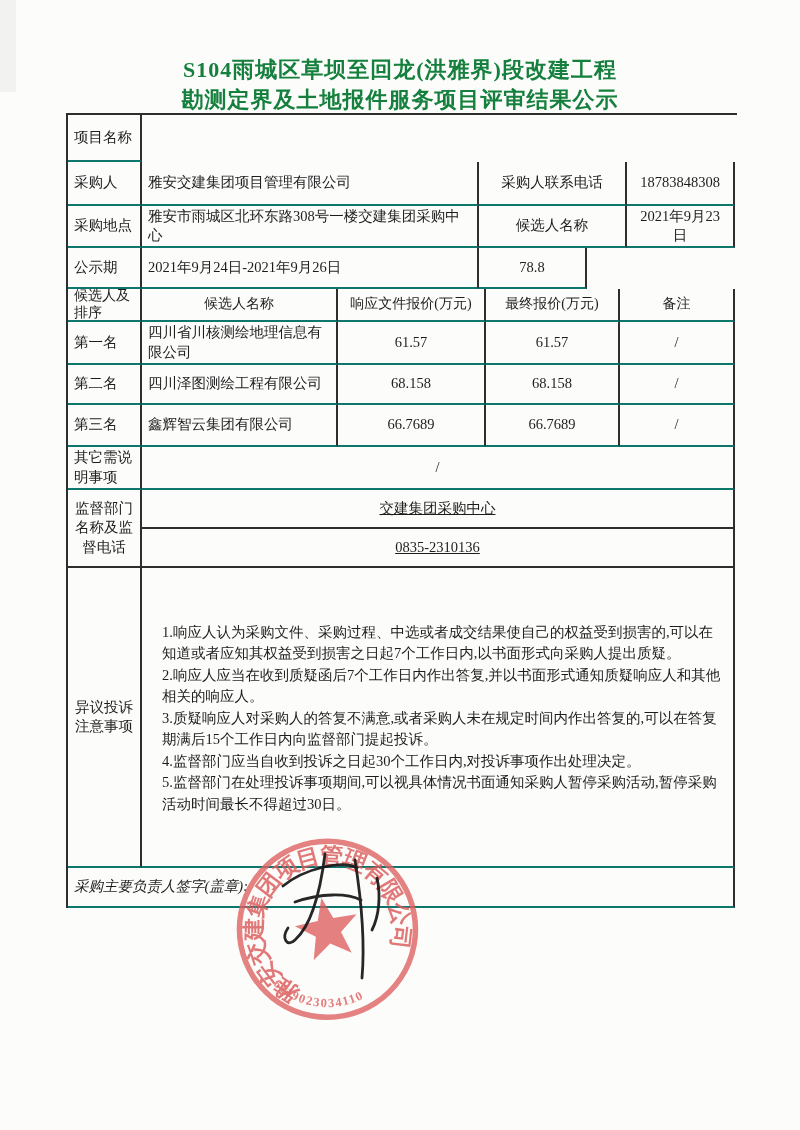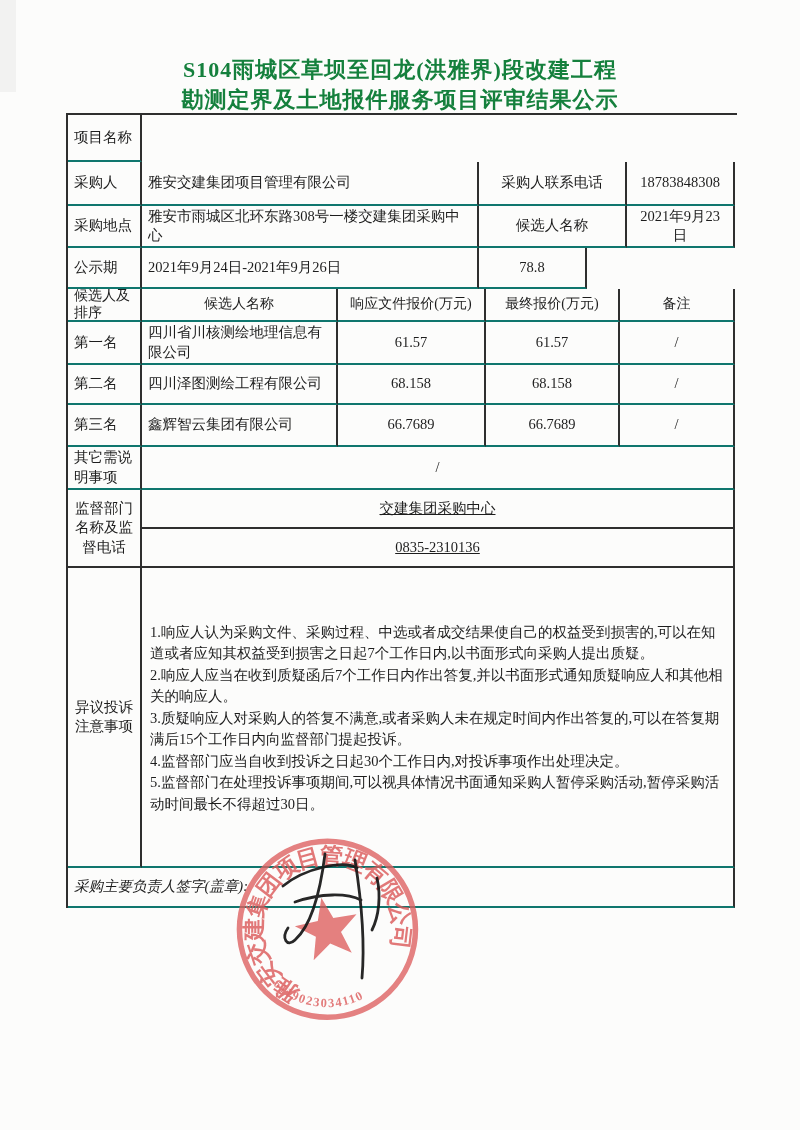--- a/index.html
+++ b/index.html
@@ -25,21 +25,21 @@
   .w-full{width:667px;font-style:italic;}
   .ctr{justify-content:center;text-align:center;}
   .top{align-items:flex-start;padding-top:6px;}
   .h1{height:47px;} .h2{height:44px;} .h3{height:42px;} .h4{height:41px;}
   .h5{height:33px;} .h6{height:43px;} .h7{height:40px;} .h8{height:42px;}
   .h9{height:43px;} .h10{height:78px;} .h11{height:300px;} .h12{height:40px;}
   .hdr{font-size:14px;line-height:1.15;}
   .sup-right{width:673px;display:flex;flex-direction:column;text-decoration:underline;}
   .sub{box-sizing:border-box;height:39px;border-right:2px solid #2e2e2e;border-bottom:2px solid #2e2e2e;
        display:flex;align-items:center;justify-content:center;text-align:center;}
-  .objection-text{display:block;align-items:flex-start;padding:54px 8px 0 8px;line-height:1.48;}
+  .objection-text{display:block;align-items:flex-start;padding:54px 8px 0 20px;line-height:1.48;}
   .objection-text p{margin:0;}
   .seal{position:absolute;left:230px;top:832px;transform:rotate(-11deg);opacity:.88;}
   .signature{position:absolute;left:255px;top:838px;}
 </style>
 </head>
 <body>
 
 <div class="page">
 
   <div class="corner-smudge"></div>

